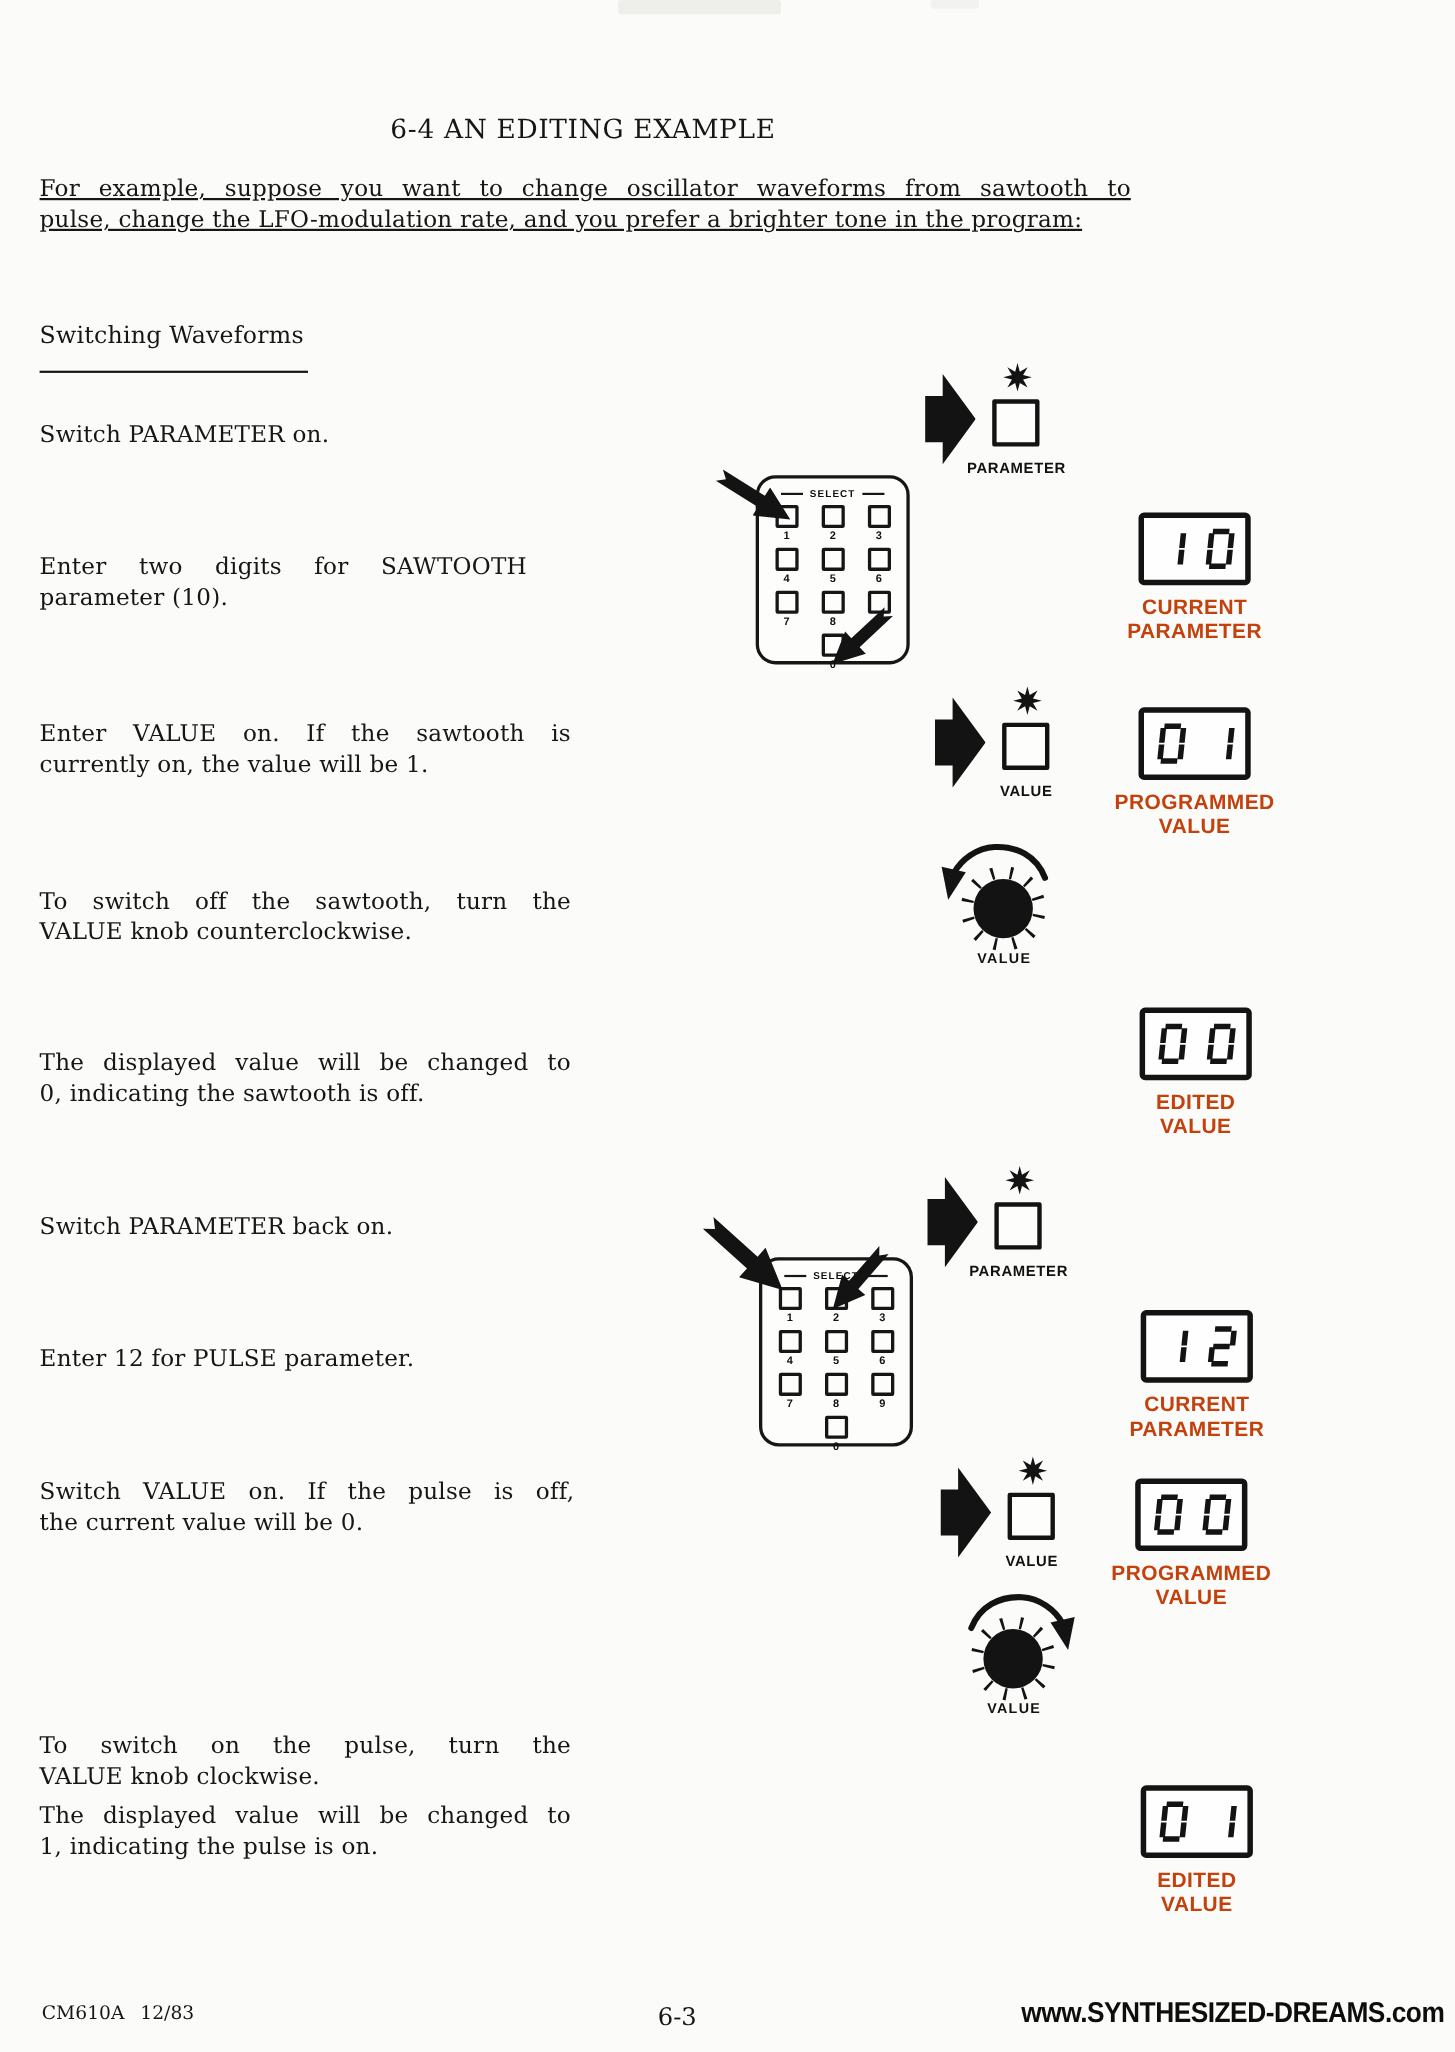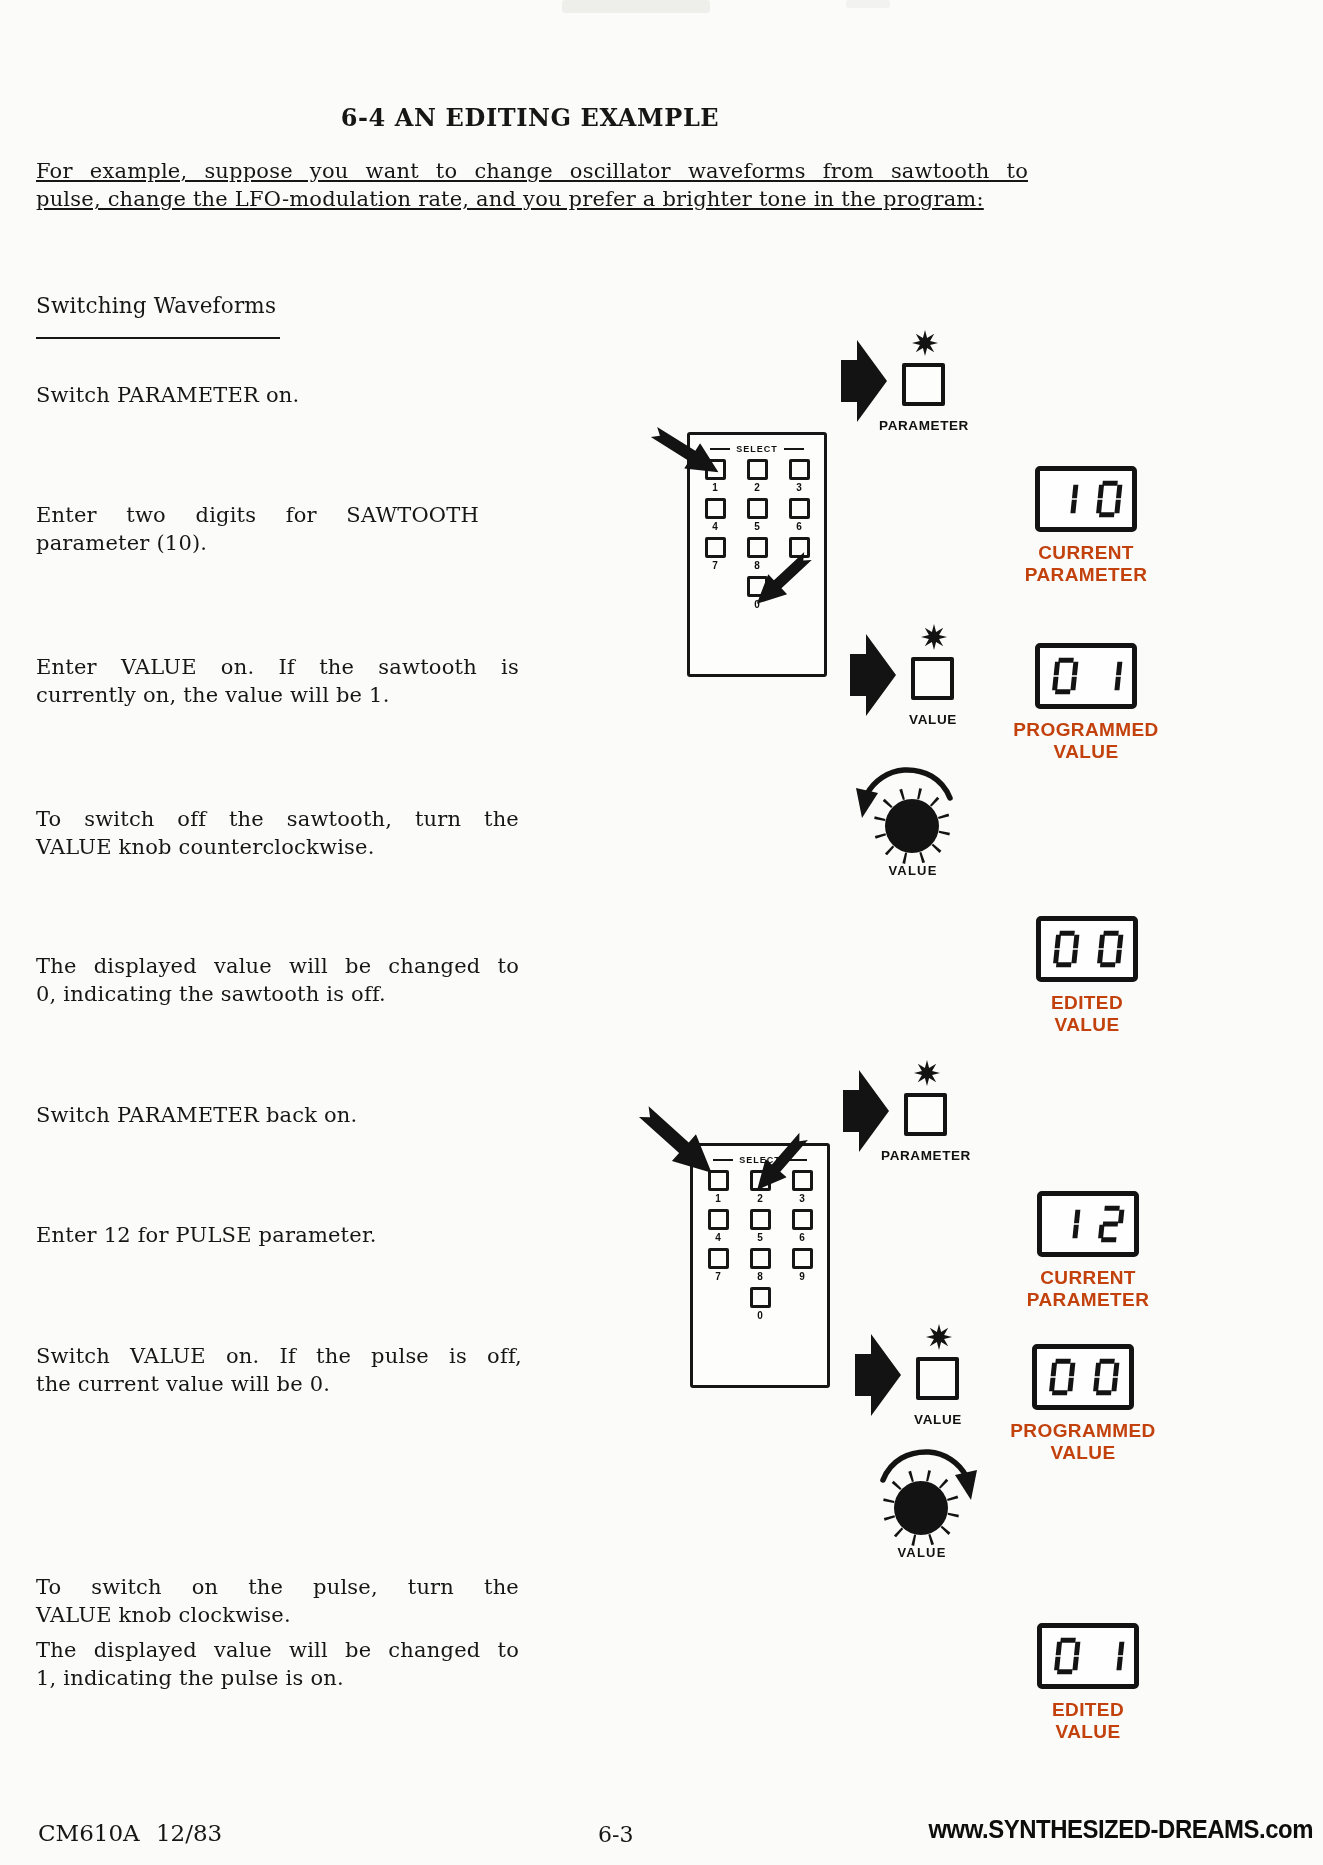--- a/index.html
+++ b/index.html
@@ -7,21 +7,21 @@
     width:1323px;height:1865px;position:relative;
     background:#fbfbf9;color:#161616;
     font-family:"DejaVu Serif", serif;
     overflow:hidden;
   }
   .smudge{position:absolute;background:#e3e3e0;border-radius:3px;}
 
   
   .page-title{
     position:absolute;left:35px;top:103px;width:990px;
-    text-align:center;font-weight:bold;font-size:24px;letter-spacing:.6px;
+    text-align:center;font-weight:normal;font-size:24px;letter-spacing:.6px;
   }
   .intro{
     position:absolute;left:36px;top:157px;width:992px;
     font-size:21px;line-height:28px;letter-spacing:.2px;text-decoration:underline;
   }
   .section-heading{
     position:absolute;left:36px;top:293px;font-size:21.5px;letter-spacing:.2px;
   }
   .section-heading span{border-bottom:2.5px solid #161616;padding-bottom:19px;padding-right:4px;}
   .step{
@@ -37,22 +37,22 @@
     position:absolute;left:66px;top:35px;width:43px;height:43px;
     box-sizing:border-box;border:4.5px solid #131313;background:#fdfdfc;border-radius:2px;
   }
   .sw-label{
     position:absolute;left:2px;top:90px;width:172px;text-align:center;
     font:bold 13.5px "Liberation Sans", sans-serif;letter-spacing:.6px;color:#111;
   }
 
   
   .keypad{
-    position:absolute;width:140px;height:245px;box-sizing:border-box;
-    border:3.5px solid #161616;border-radius:3px;background:#fdfdfc;
+    position:absolute;width:140px;height:172px;box-sizing:border-box;
+    border:3.5px solid #161616;border-radius:18px;background:#fdfdfc;
   }
   .kp-select{
     display:flex;align-items:center;justify-content:center;gap:6px;margin-top:9px;
     font:bold 9px "Liberation Sans", sans-serif;letter-spacing:1px;color:#111;
   }
   .kp-select .dash{width:20px;height:2px;background:#161616;}
   .kp-grid{
     display:grid;grid-template-columns:repeat(3,24px);justify-content:space-between;
     padding:5px 13px 0;row-gap:4px;
   }
@@ -79,21 +79,21 @@
   }
 
   
   .knob{position:absolute;width:130px;height:130px;}
   .knob-label{
     position:absolute;top:103px;left:0;width:130px;text-align:center;
     font:bold 13px "Liberation Sans", sans-serif;letter-spacing:1.2px;color:#111;
   }
 
   
-  .footer-docid{position:absolute;left:38px;top:1820px;font-size:23px;word-spacing:9px;}
+  .footer-docid{position:absolute;left:38px;top:1820px;font-size:17px;word-spacing:9px;}
   .footer-page{position:absolute;left:576px;top:1822px;font-size:22px;margin-left:22px;}
   .footer-watermark{
     position:absolute;right:10px;top:1814px;
     font:bold 26px "Liberation Sans", sans-serif;letter-spacing:-.5px;
     transform:scaleX(.92);transform-origin:100% 50%;color:#0d0d0d;
   }
 </style>
 </head>
 <body>
 

